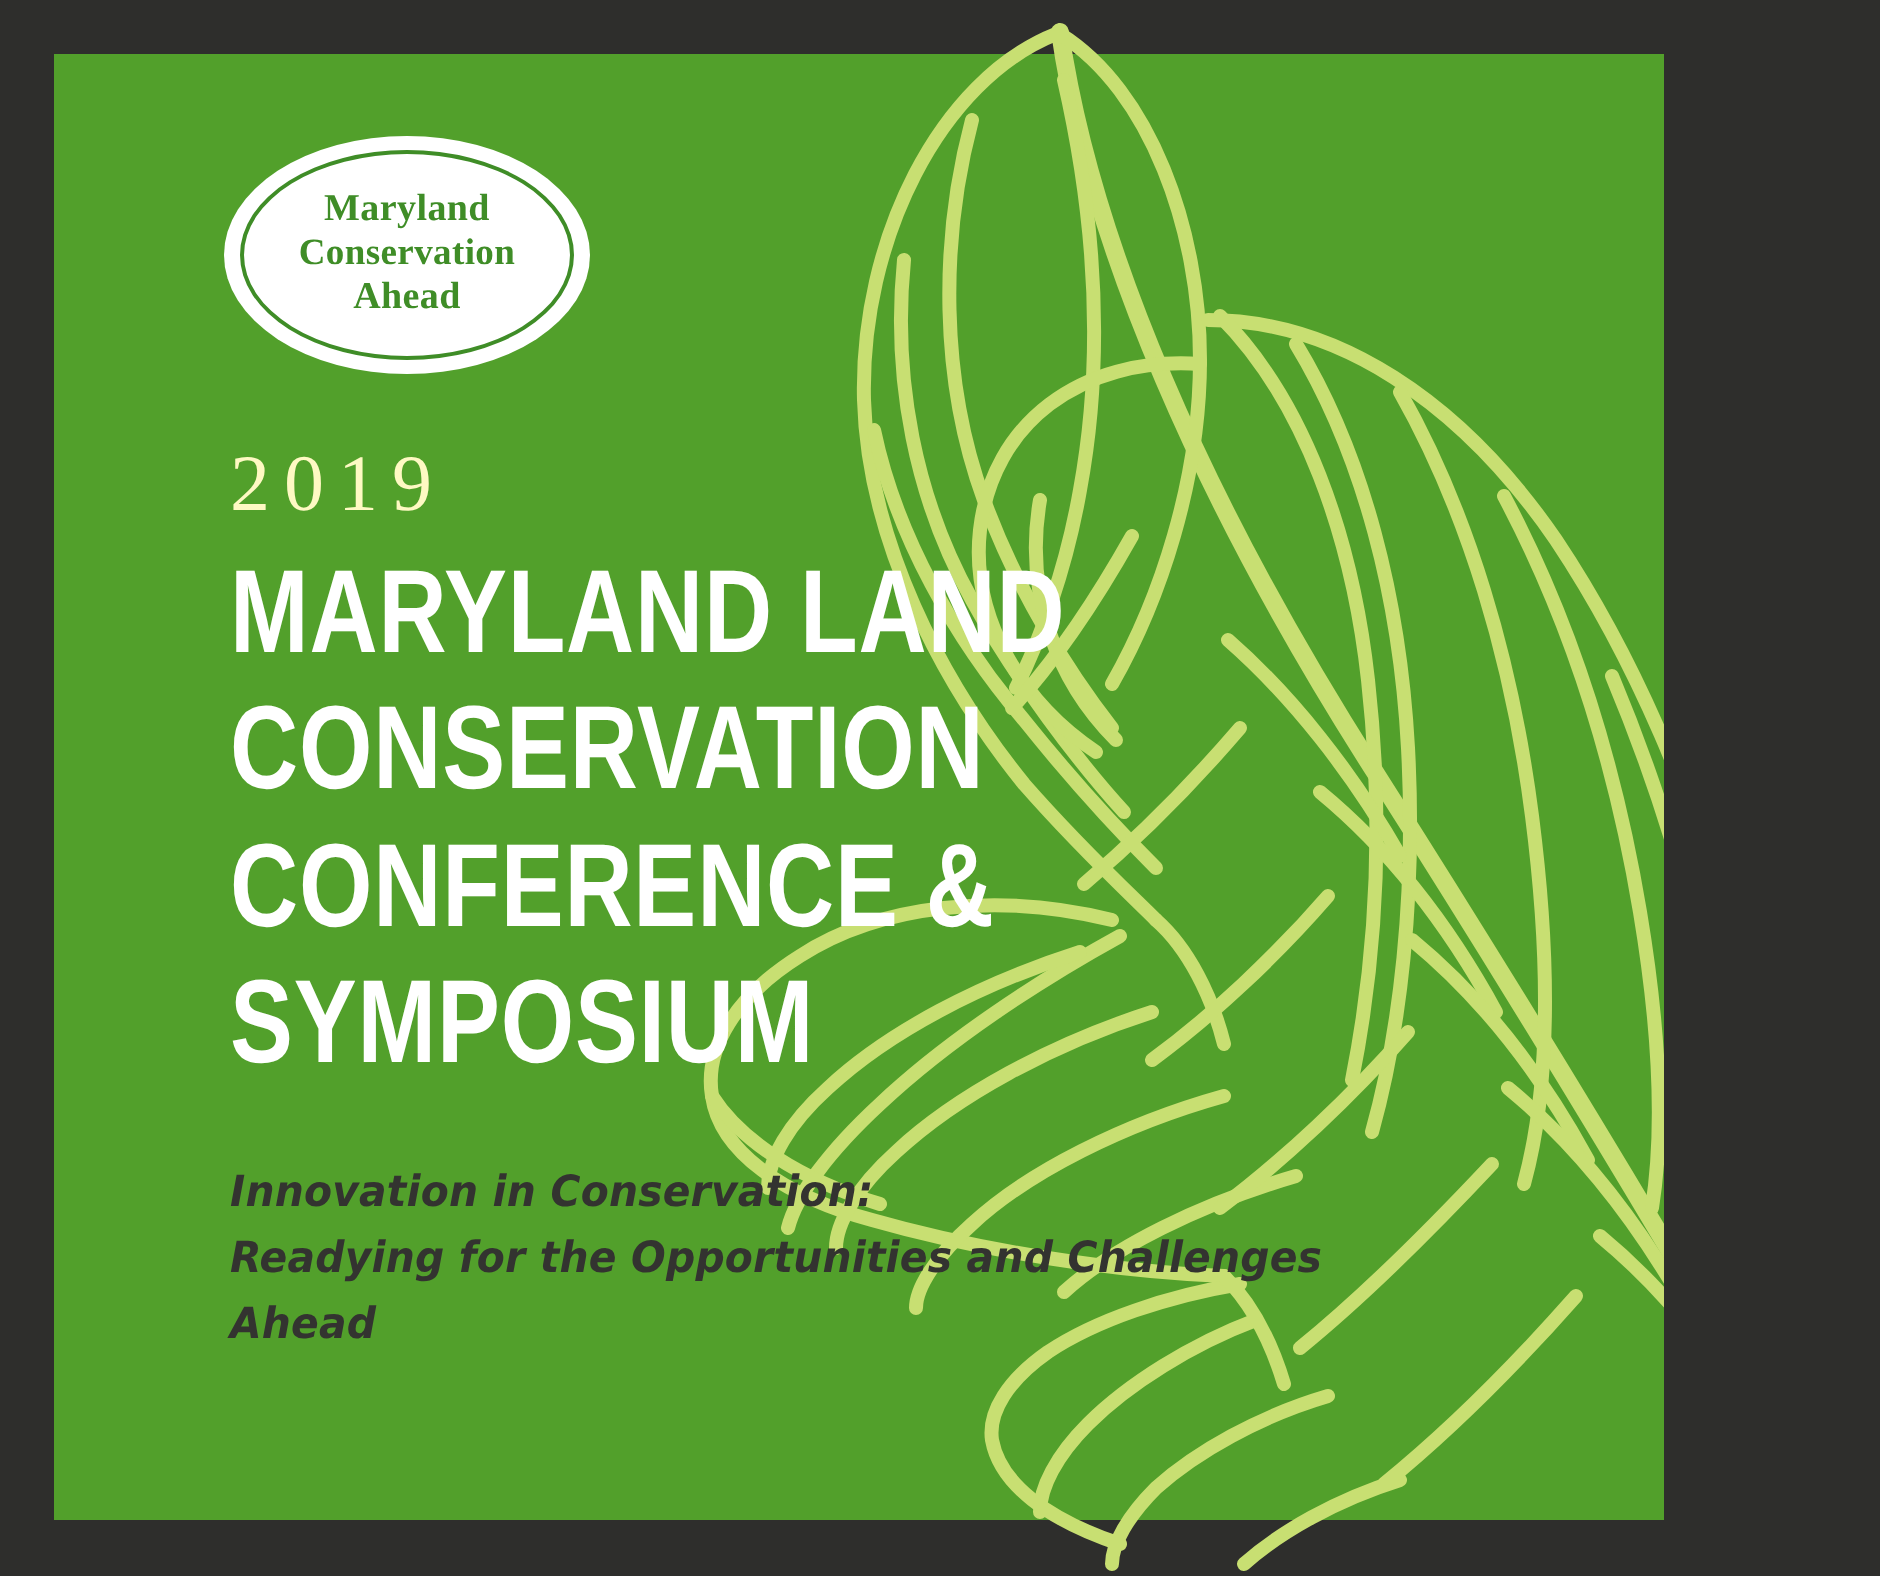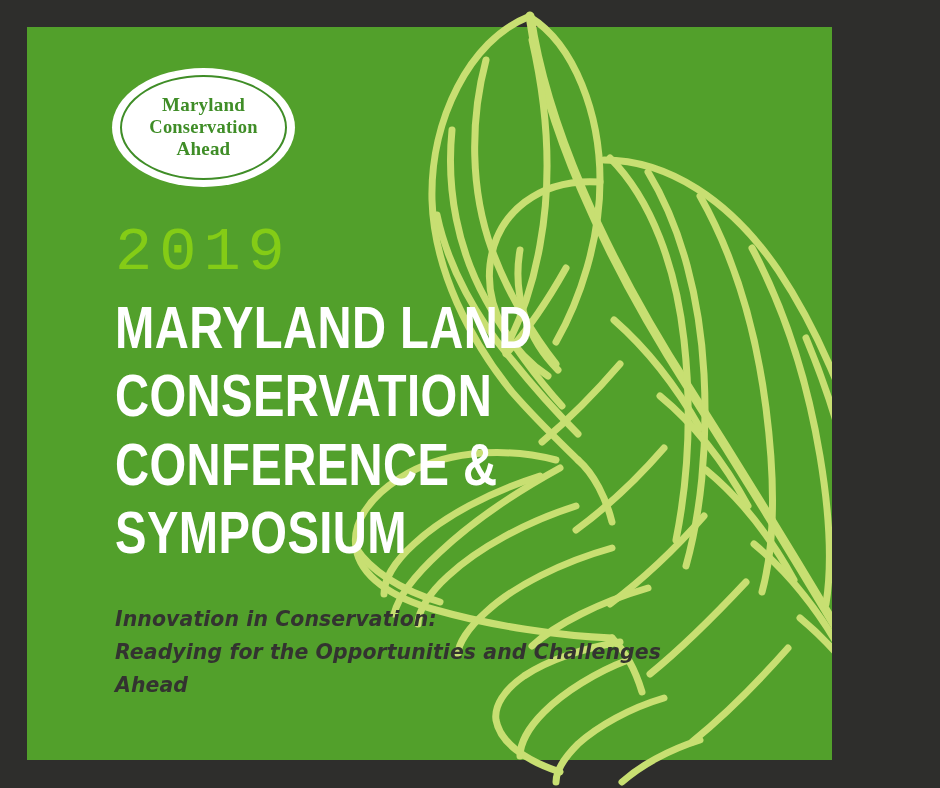--- a/index.html
+++ b/index.html
@@ -77,27 +77,27 @@
   #logo .logo-line-2 { font-size: 18.5px; }
 
   
   #text-block {
     position: absolute;
     left: 115px;
     top: 222px;
     width: 640px;
   }
   #year {
-    color: #84cc16;
-    font-size: 62px;
+    color: #fef9c3;
+    font-size: 40px;
     font-weight: 300;
     letter-spacing: 7px;
     line-height: 1;
     margin: 0 0 10px 0;
-    font-family: Liberation Mono, monospace;
+    font-family: Liberation Serif, serif;
     font-stretch: condensed;
   }
   #headline {
     margin: 0;
     color: #ffffff;
     font-size: 59px;
     line-height: 1.16;
     font-weight: bold;
     letter-spacing: 0.5px;
     text-transform: uppercase;

